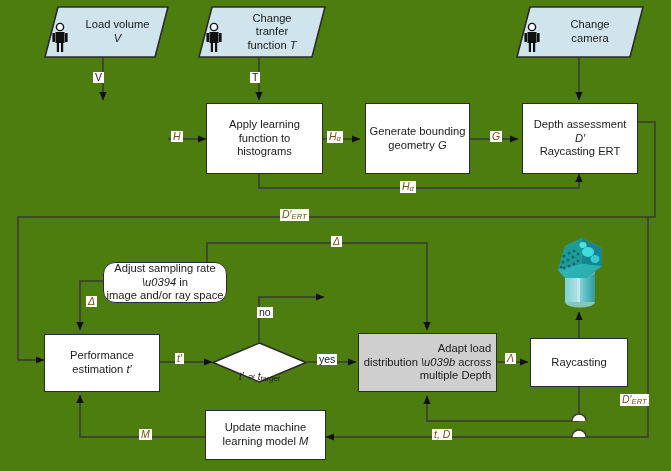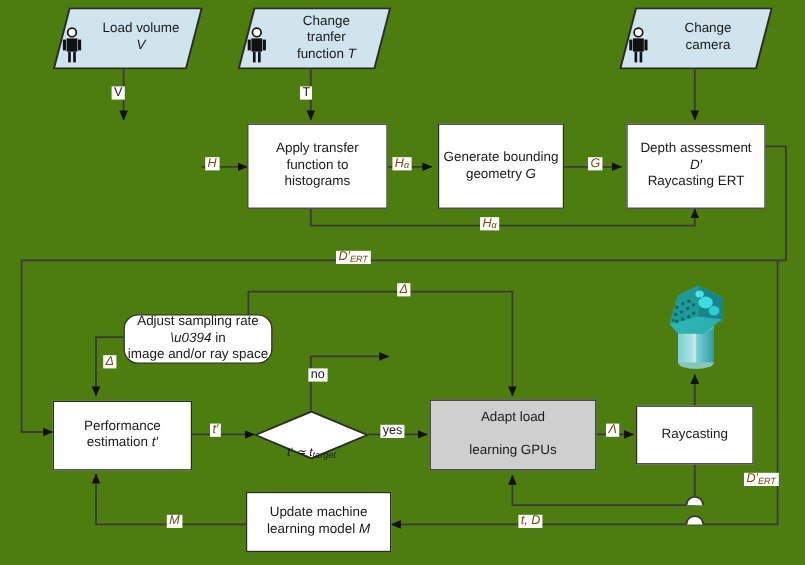--- a/index.html
+++ b/index.html
@@ -225,21 +225,21 @@
       <span>
         <span>Change</span><br>
         <span>camera</span>
       </span>
     </div>
   </div>
 
 
   <div class="node proc" style="left:206px; top:103px; width:117px; height:71px;">
     <span>
-      <span>Apply transfer</span><br>
+      <span>Apply learning</span><br>
       <span>function to</span><br>
       <span>histograms</span>
     </span>
   </div>
 
   <div class="node proc" style="left:365px; top:103px; width:105px; height:71px;">
     <span>
       <span>Generate bounding</span><br>
       <span>geometry <span class="ital">G</span></span>
     </span>
@@ -260,25 +260,25 @@
     </span>
   </div>
 
   <div class="node proc" style="left:44px; top:334px; width:116px; height:58px;">
     <span>
       <span>Performance</span><br>
       <span>estimation <span class="ital">t′</span></span>
     </span>
   </div>
 
-  <div class="node proc shaded" style="left:358px; top:333px; width:139px; height:59px;">
+  <div class="node proc shaded" style="left:358px; top:333px; width:139px; height:59px;text-align:right;">
     <span>
       <span>Adapt load</span><br>
-      <br>
-      <span>learning GPUs</span>
+      <span>distribution <span class="ital">\u039b</span> across</span><br>
+      <span>multiple Depth</span>
     </span>
   </div>
 
   <div class="node proc" style="left:530px; top:338px; width:98px; height:49px;justify-content:center;">
     <span>Raycasting</span>
   </div>
 
   <div class="node proc" style="left:205px; top:410px; width:121px; height:50px;">
     <span>
       <span>Update machine</span><br>

